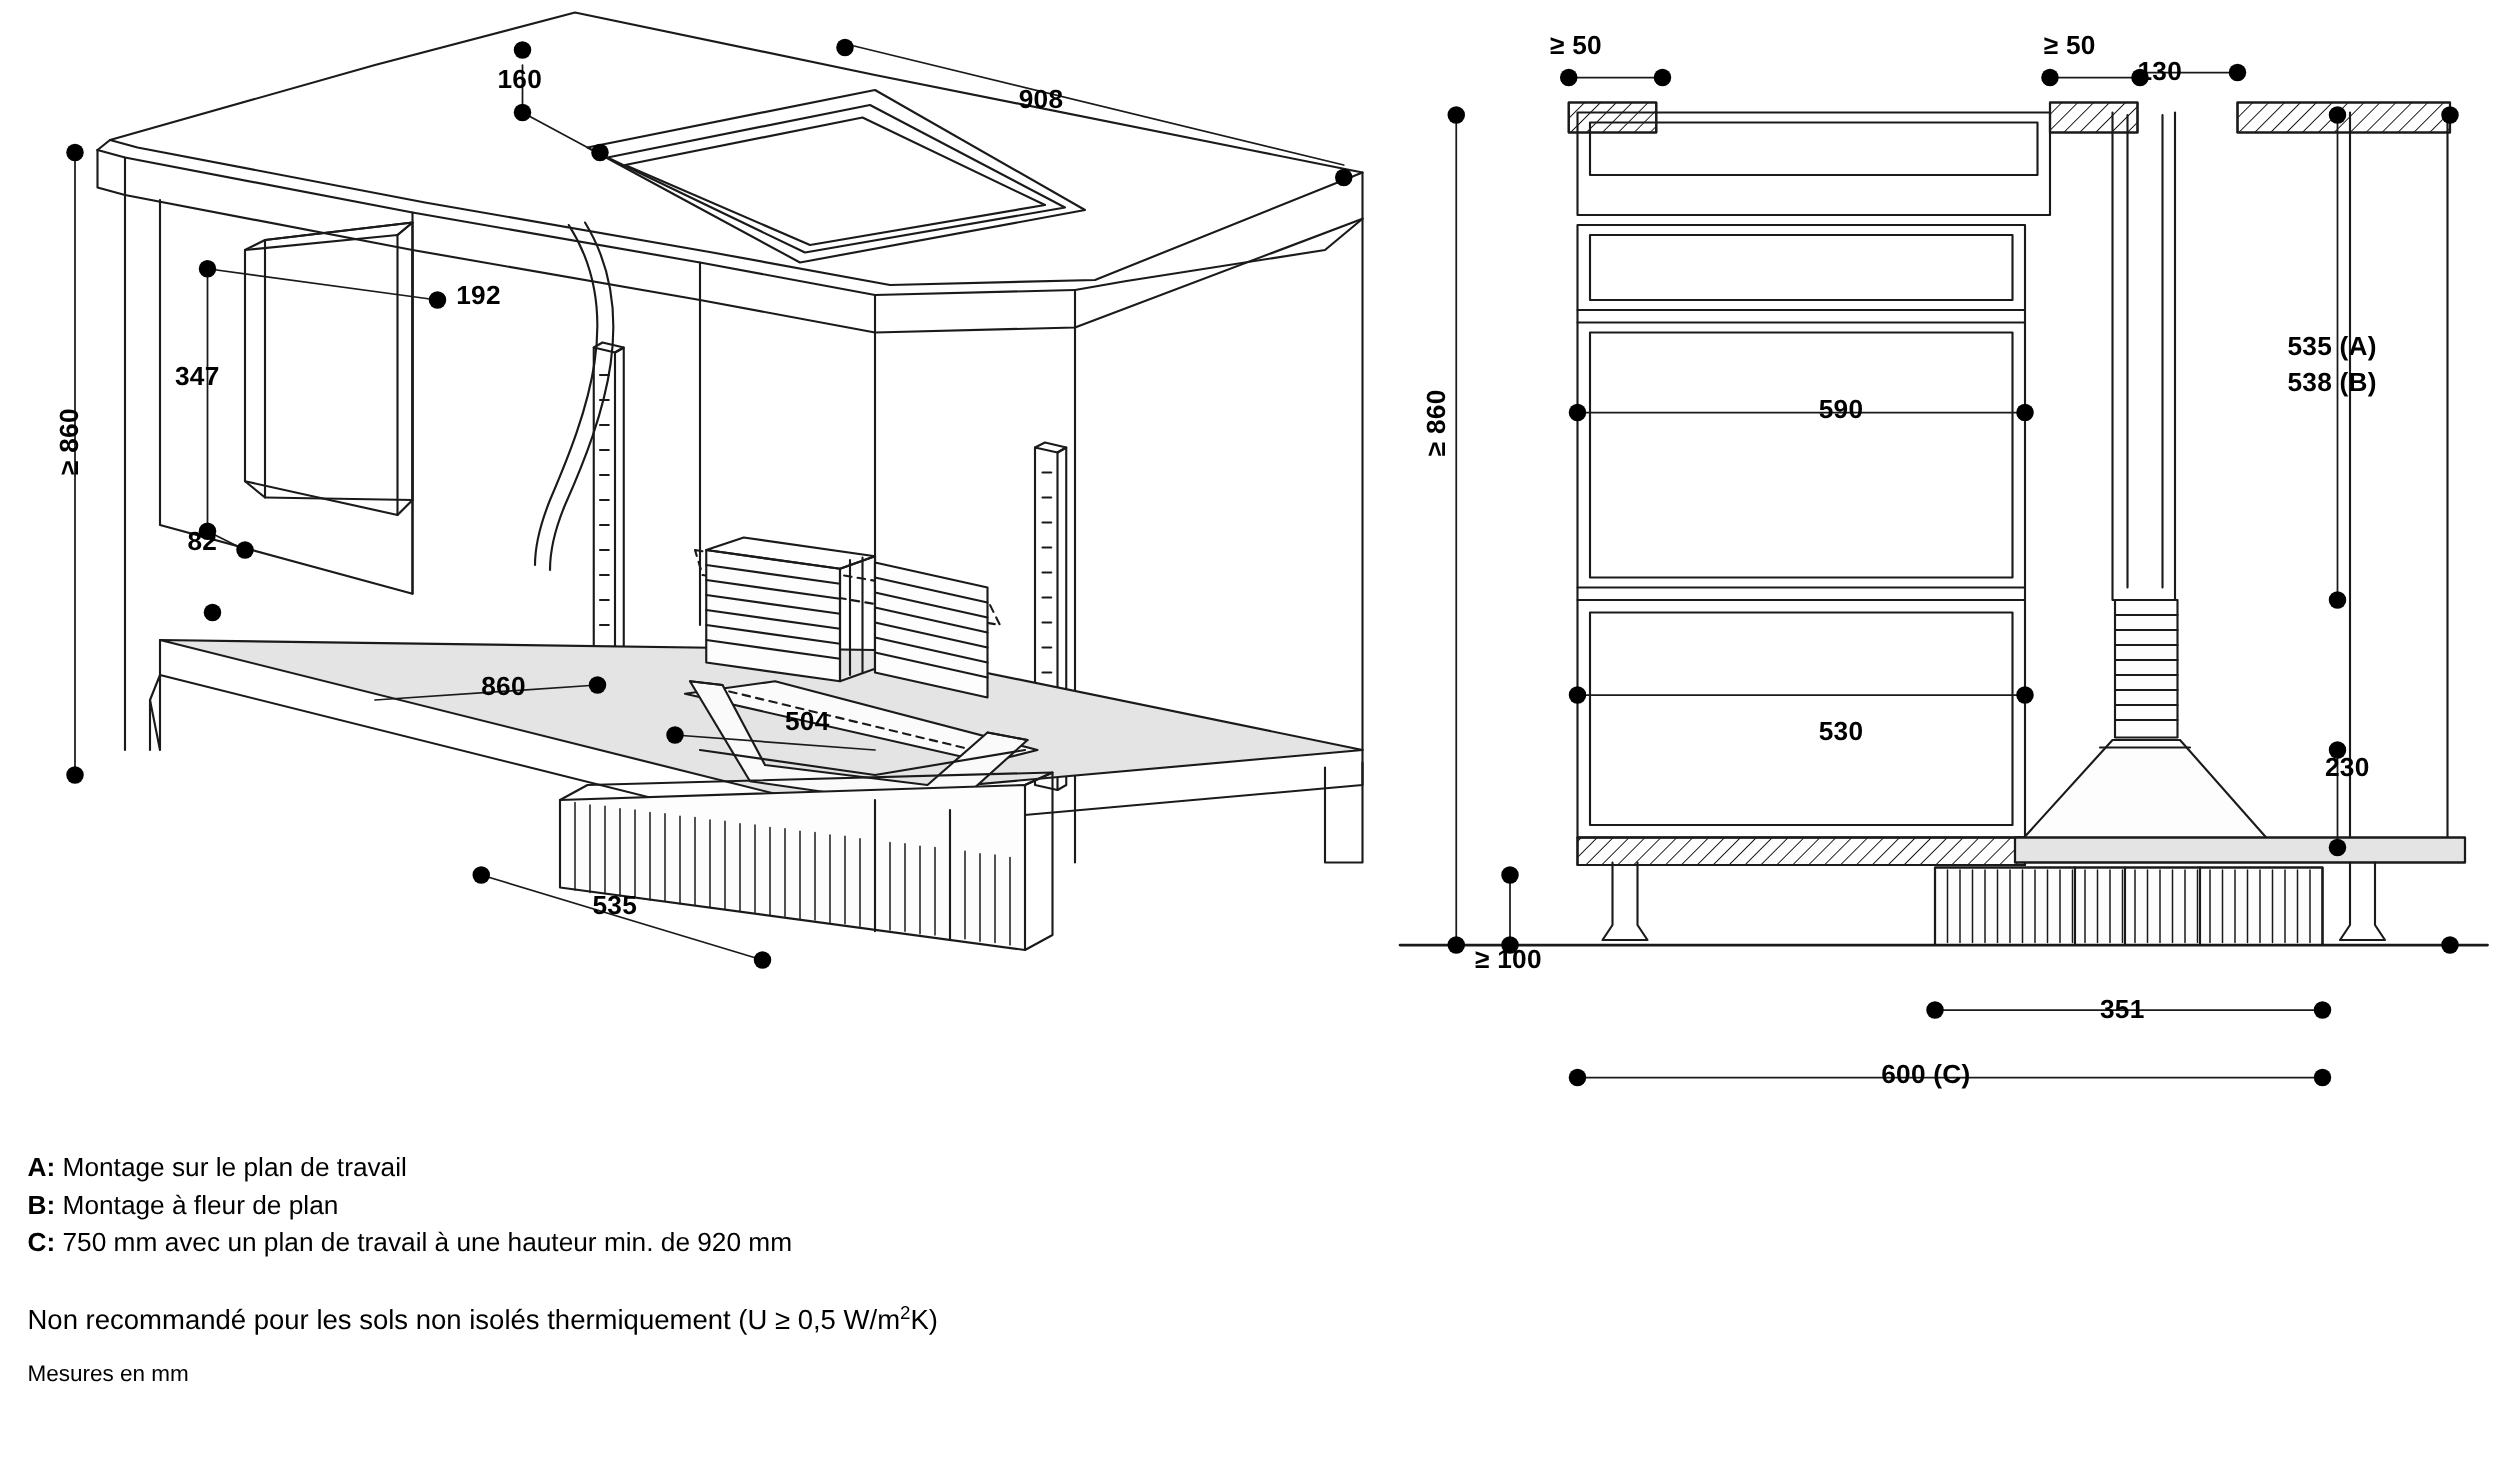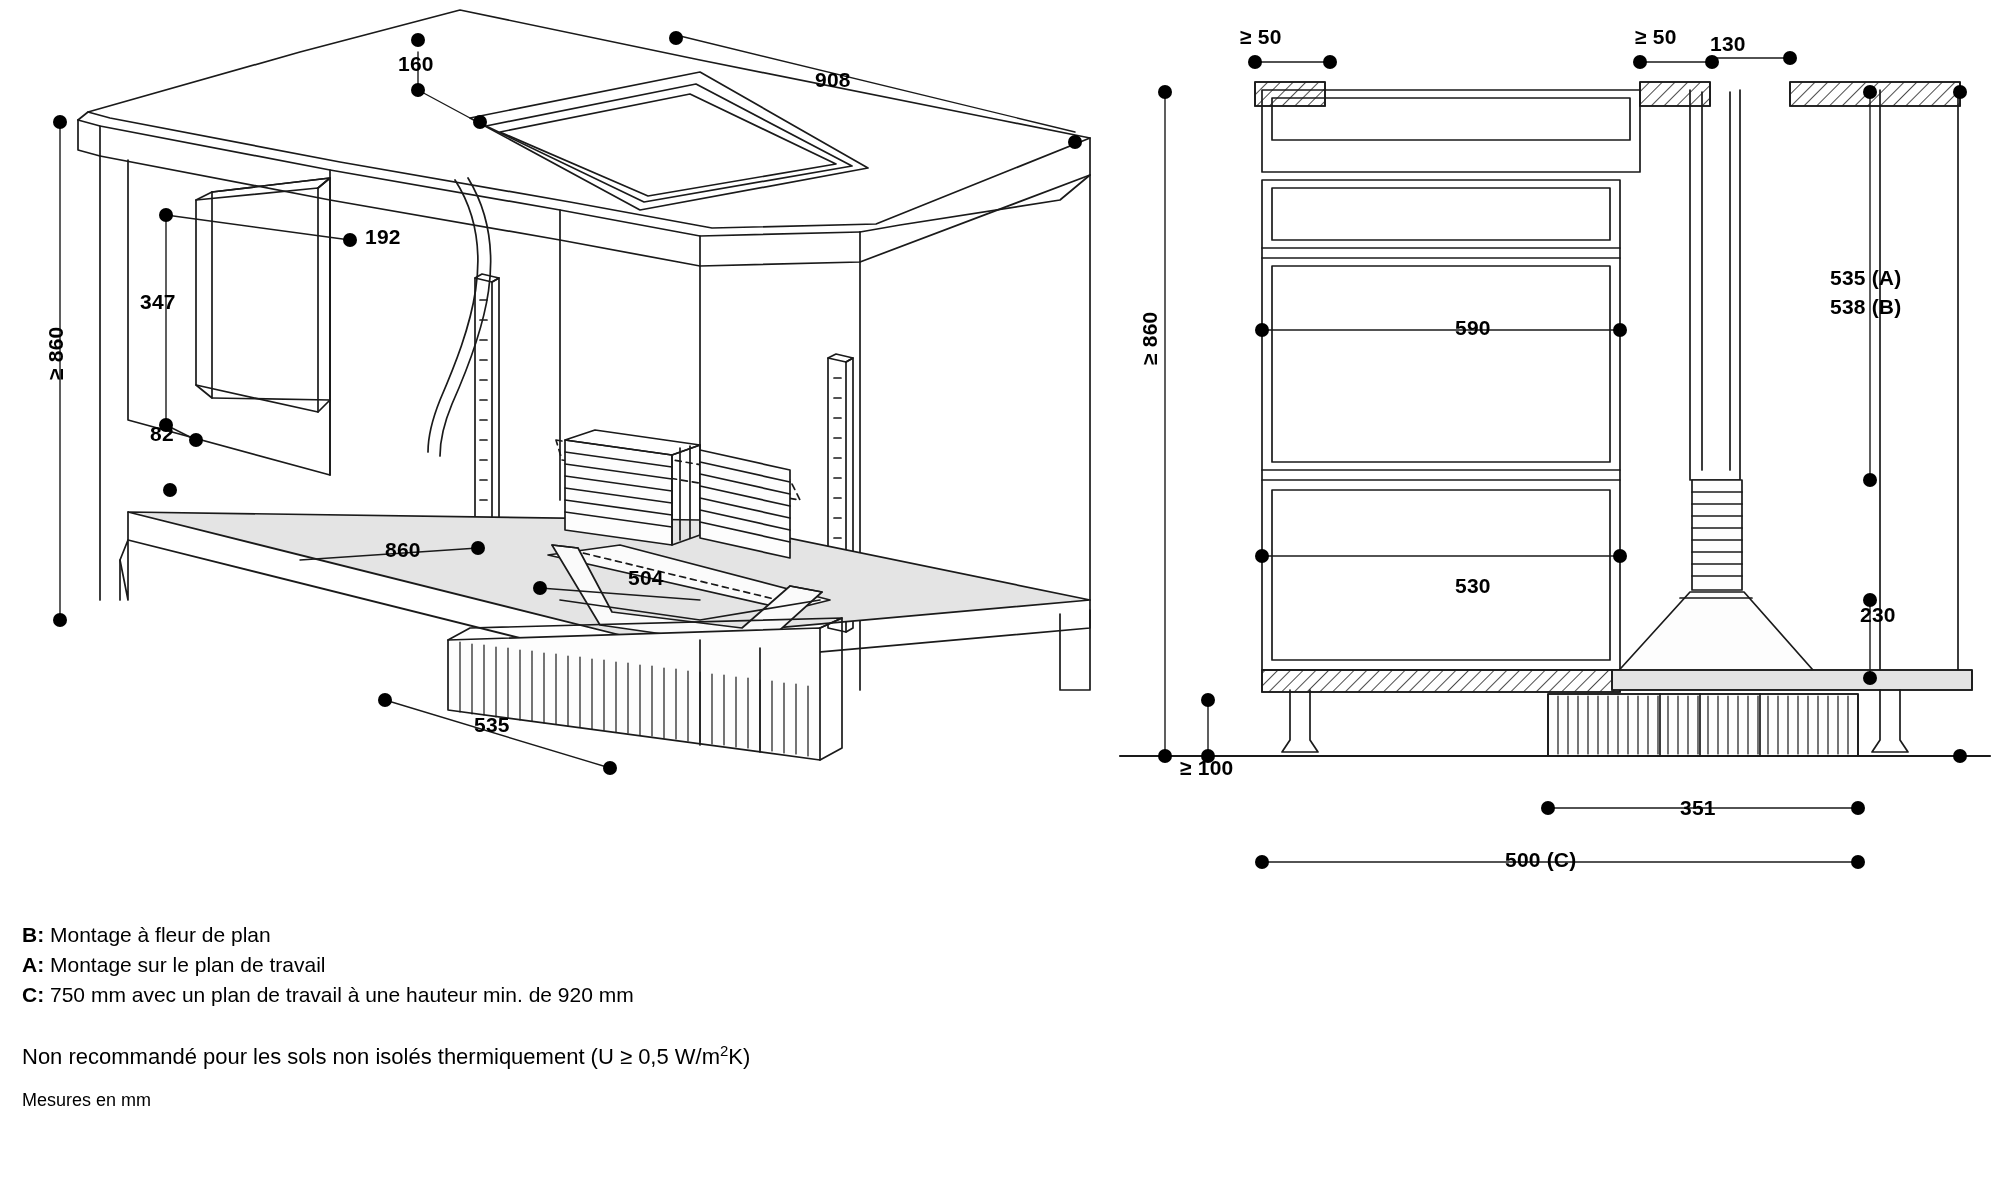--- a/index.html
+++ b/index.html
@@ -299,39 +299,39 @@
   <div class="dim" style="left:365px; top:225px;">192</div>
   <div class="dim" style="left:140px; top:290px;">347</div>
   <div class="dim" style="left:150px; top:422px;">82</div>
   <div class="dim rot" style="left:44px; top:380px; transform: rotate(-90deg);">≥ 860</div>
   <div class="dim" style="left:385px; top:538px;">860</div>
   <div class="dim" style="left:628px; top:566px;">504</div>
   <div class="dim" style="left:474px; top:713px;">535</div>
 
   <div class="dim" style="left:1240px; top:25px;">≥ 50</div>
   <div class="dim" style="left:1635px; top:25px;">≥ 50</div>
-  <div class="dim" style="left:1710px; top:32px;">130</div>
+  <div class="dim" style="left:1710px; top:46px;">130</div>
   <div class="dim" style="left:1830px; top:266px;">535 (A)</div>
   <div class="dim" style="left:1830px; top:295px;">538 (B)</div>
   <div class="dim rot" style="left:1138px; top:365px; transform: rotate(-90deg);">≥ 860</div>
   <div class="dim" style="left:1455px; top:316px;">590</div>
   <div class="dim" style="left:1455px; top:546px;margin-top:28px;">530</div>
   <div class="dim" style="left:1860px; top:603px;">230</div>
   <div class="dim" style="left:1180px; top:756px;text-align:center;">≥ 100</div>
   <div class="dim" style="left:1680px; top:796px;">351</div>
-  <div class="dim" style="left:1505px; top:848px;">500 (C)</div>
+  <div class="dim" style="left:1505px; top:848px;">600 (C)</div>
 
   <div class="legend">
+    <div class="legend-line">
+      <b>A:</b>
+      <span>Montage sur le plan de travail</span>
+    </div>
     <div class="legend-line">
       <b>B:</b>
       <span>Montage à fleur de plan</span>
-    </div>
-    <div class="legend-line">
-      <b>A:</b>
-      <span>Montage sur le plan de travail</span>
     </div>
     <div class="legend-line">
       <b>C:</b>
       <span>750 mm avec un plan de travail à une hauteur min. de 920 mm</span>
     </div>
     <div class="legend-note">
       <span>Non recommandé pour les sols non isolés thermiquement (U ≥ 0,5 W/m</span><sup>2</sup><span>K)</span>
     </div>
     <div class="legend-units">Mesures en mm</div>
   </div>

